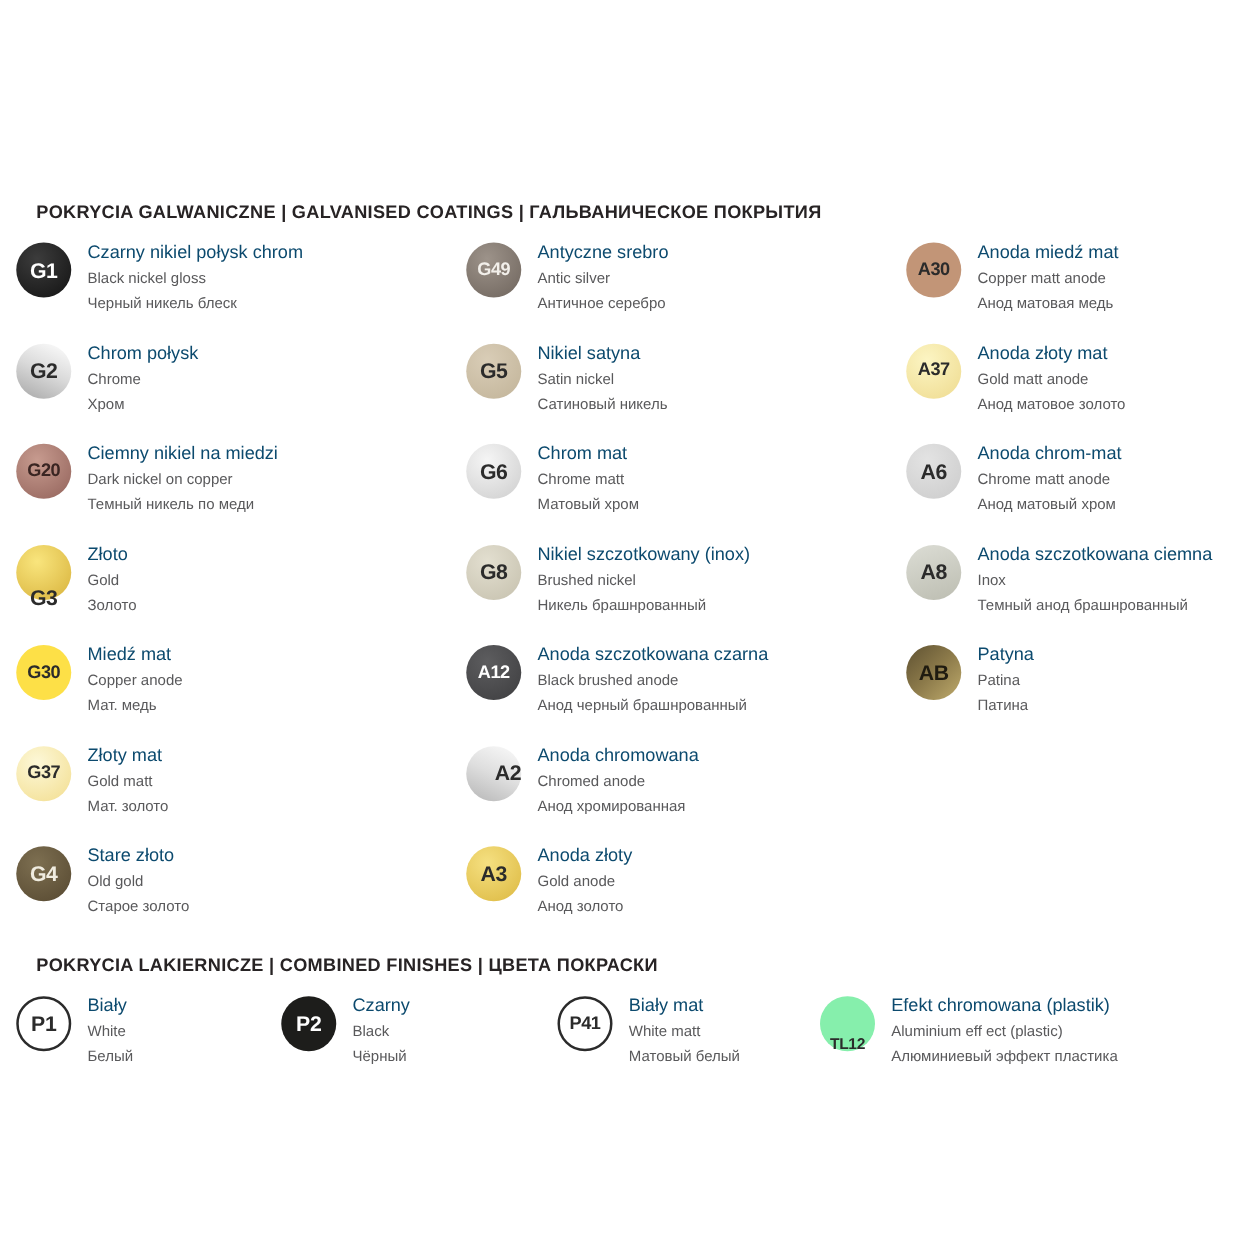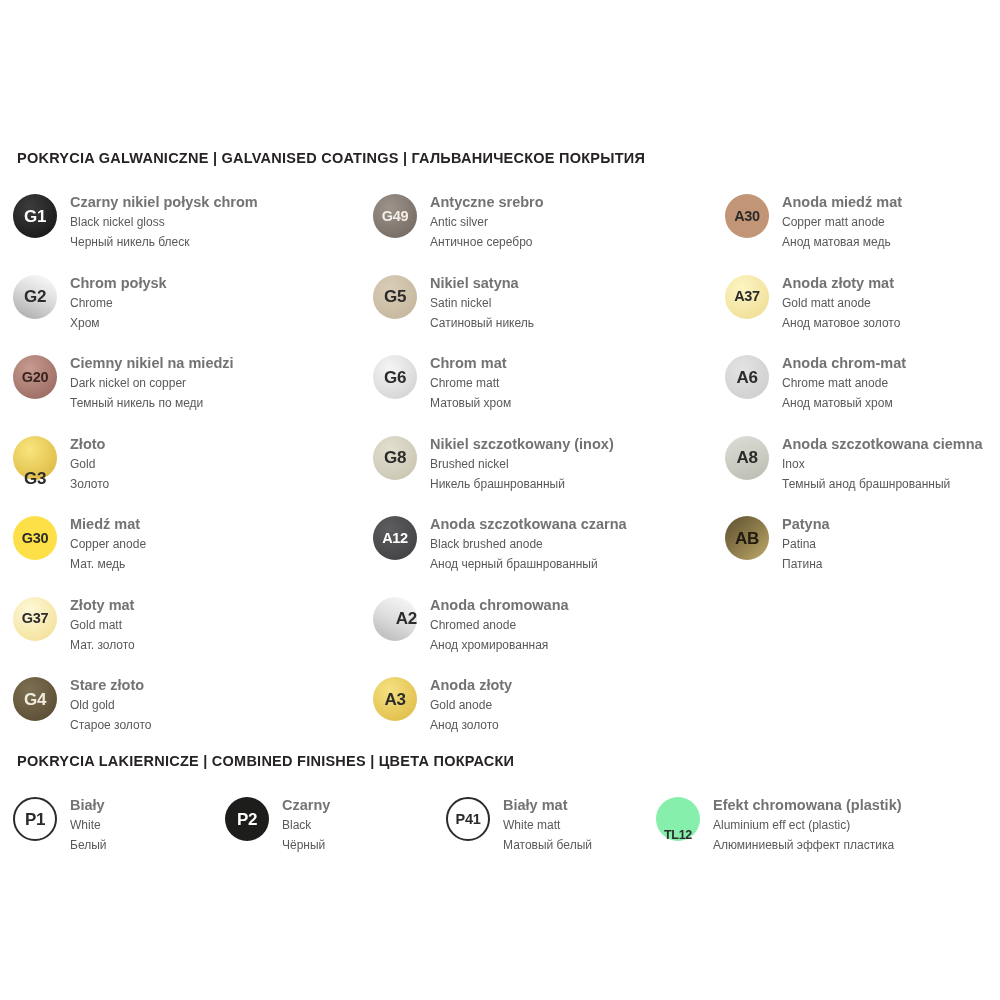--- a/index.html
+++ b/index.html
@@ -3,21 +3,21 @@
 <meta charset="utf-8">
 <style>
   html,body{margin:0;padding:0}
   body{
     width:1000px;height:1000px;position:relative;overflow:hidden;
     background:#ffffff;
     font-family:"Liberation Sans", sans-serif;
     color:#2d2b2c;
   }
   .sec-title{
-    position:absolute;left:13px;margin:4px;
+    position:absolute;left:13px;margin:16px;
     font-size:14.5px;font-weight:bold;letter-spacing:.25px;color:#272324;
     white-space:nowrap;
   }
   #sec1{top:146px}
   #sec2{top:749px}
 
   .col{position:absolute;top:192px;display:flex;flex-direction:column;gap:20.5px}
   .col.c1{left:13px}
   .col.c2{left:373px}
   .col.c3{left:725px}
@@ -26,21 +26,21 @@
   .swatch{
     width:44px;height:44px;border-radius:50%;flex:0 0 44px;
     display:flex;align-items:center;justify-content:center;
     margin-top:2px;box-sizing:border-box;
   }
   .swatch.ring{background:#ffffff;border:2.5px solid #2b2b2b}
   .code{font-weight:bold;font-size:17px;letter-spacing:-.3px;line-height:1}
   .code.len3{font-size:14.5px}
   .code.len4{font-size:12.5px}
   .labels{margin-left:13px}
-  .t1{font-size:14.5px;font-weight:bold;color:#737373;line-height:20px}
+  .t1{font-size:14.5px;font-weight:normal;color:#0c4a6e;line-height:20px}
   .t2,.t3{font-size:12px;font-weight:normal;color:#59595b;line-height:20px}
 
   #finishes{position:absolute;top:795px;left:0;width:1000px;height:80px}
   #finishes .item{position:absolute;top:0}
   #finishes .item:nth-child(1){left:13px}
   #finishes .item:nth-child(2){left:225px}
   #finishes .item:nth-child(3){left:446px}
   #finishes .item:nth-child(4){left:656px}
 </style>
 </head>

